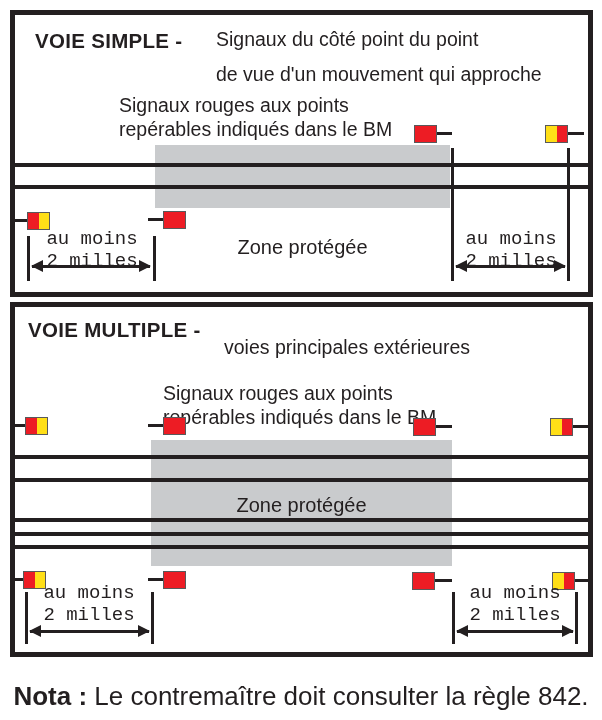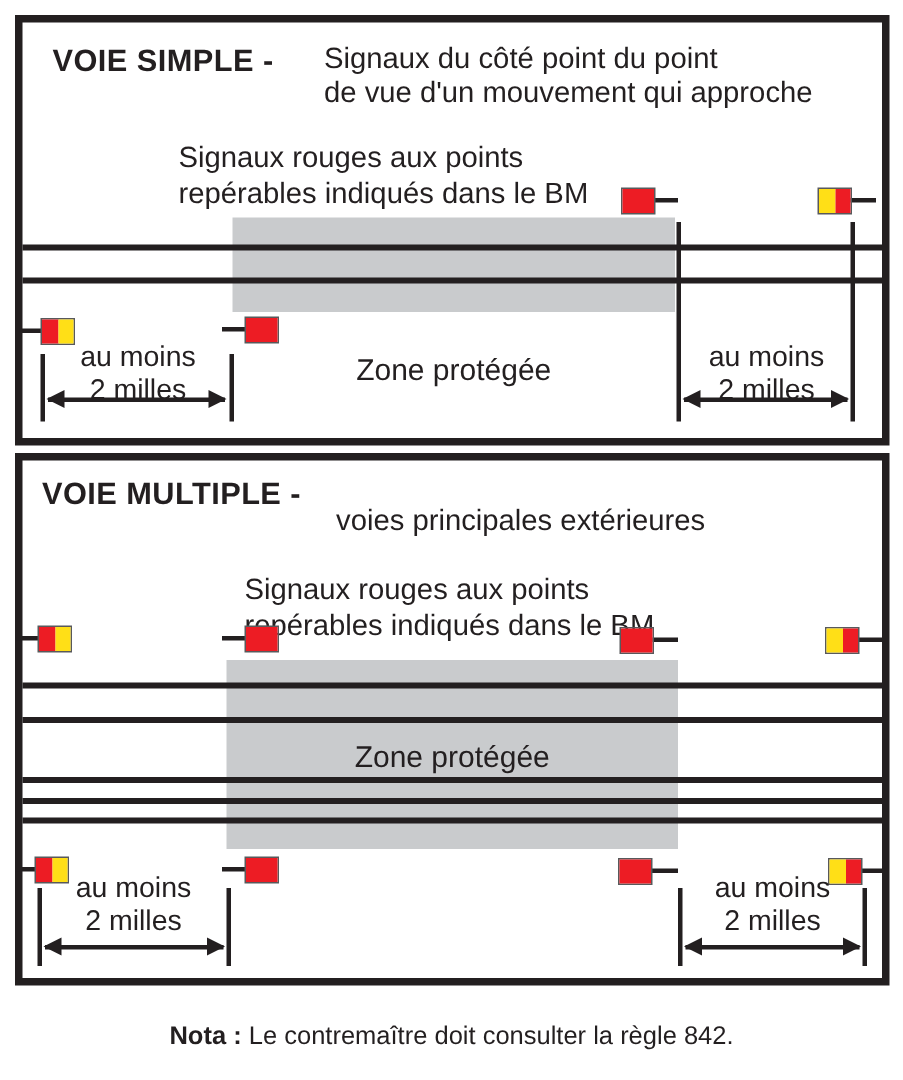--- a/index.html
+++ b/index.html
@@ -47,41 +47,41 @@
   .arrow{position:absolute;height:3px;background:var(--line);}
   .arrow::before,.arrow::after{content:"";position:absolute;top:-5px;width:0;height:0;
     border-top:6.5px solid transparent;border-bottom:6.5px solid transparent;}
   .arrow::before{left:-1px;border-right:12px solid var(--line);}
   .arrow::after{right:-1px;border-left:12px solid var(--line);}
   .ar-s1-l{left:32px;top:265px;width:118px;}
   .ar-s1-r{left:456px;top:265px;width:109px;}
   .ar-s2-l{left:30px;top:630px;width:119px;}
   .ar-s2-r{left:457px;top:630px;width:116px;}
 
-  .dist{position:absolute;font-size:19px;line-height:18px;text-align:center;}
+  .dist{position:absolute;font-size:19px;line-height:18px;text-align:center;font-family:Liberation Mono, monospace;}
   .dist div{margin-bottom:4px;}
   .d-s1-l{left:28px;top:230px;width:128px;}
   .d-s1-r{left:452px;top:230px;width:118px;}
   .d-s2-l{left:25px;top:584px;width:128px;}
   .d-s2-r{left:452px;top:584px;width:126px;}
 
   .note{position:absolute;left:0;top:681px;width:602px;text-align:center;
-    font-size:17px;}
+    font-size:26px;}
   .note b{font-weight:bold;}
 </style>
 </head>
 <body>
 
 <div class="canvas">
 
   <div class="panel simple"></div>
 
   <div class="t title" style="left:35px;top:29px;">VOIE SIMPLE -</div>
   <div class="t body-txt" style="left:216px;top:27px;">Signaux du côté point du point</div>
-  <div class="t body-txt" style="left:216px;top:50px;">de vue d'un mouvement qui approche</div>
+  <div class="t body-txt" style="left:216px;top:62px;">de vue d'un mouvement qui approche</div>
 
   <div class="t body-txt" style="left:119px;top:93px;">Signaux rouges aux points</div>
   <div class="t body-txt" style="left:119px;top:117px;">repérables indiqués dans le BM</div>
 
   <div class="zone z1"></div>
 
   <div class="track s1a"></div>
   <div class="track s1b"></div>
 
   <div class="zone-label zl1">Zone protégée</div>

